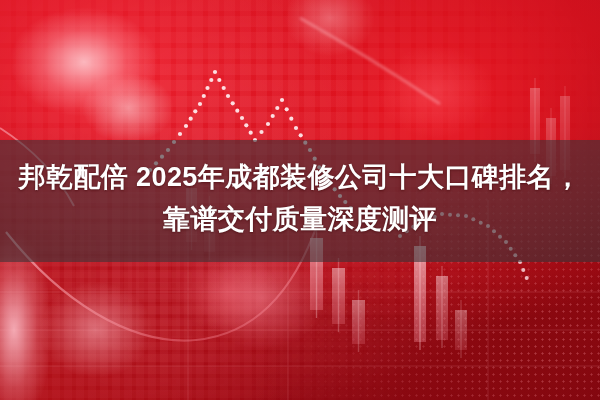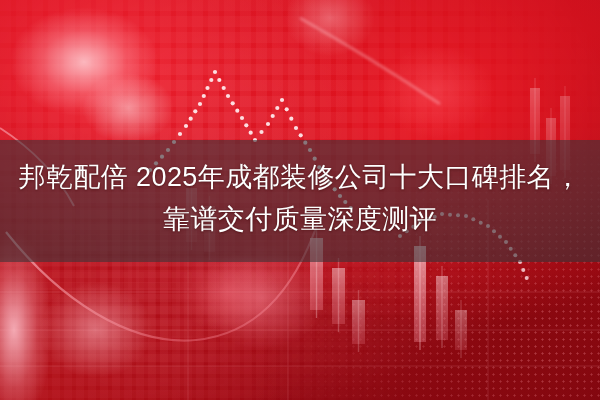--- a/index.html
+++ b/index.html
@@ -91,21 +91,21 @@
 
   
   #headline {
     position: absolute;
     left: 0;
     top: 156px;
     width: 600px;
     text-align: center;
     color: #ffffff;
     font-size: 27px;
-    font-weight: 400;
+    font-weight: 700;
     line-height: 42px;
     letter-spacing: 0.4px;
     text-shadow: 0 1px 3px rgba(60,0,6,0.55), 0 0 1px rgba(0,0,0,0.4);
     white-space: pre-line;
   }
 </style>
 </head>
 <body>
 
 <div id="banner">

